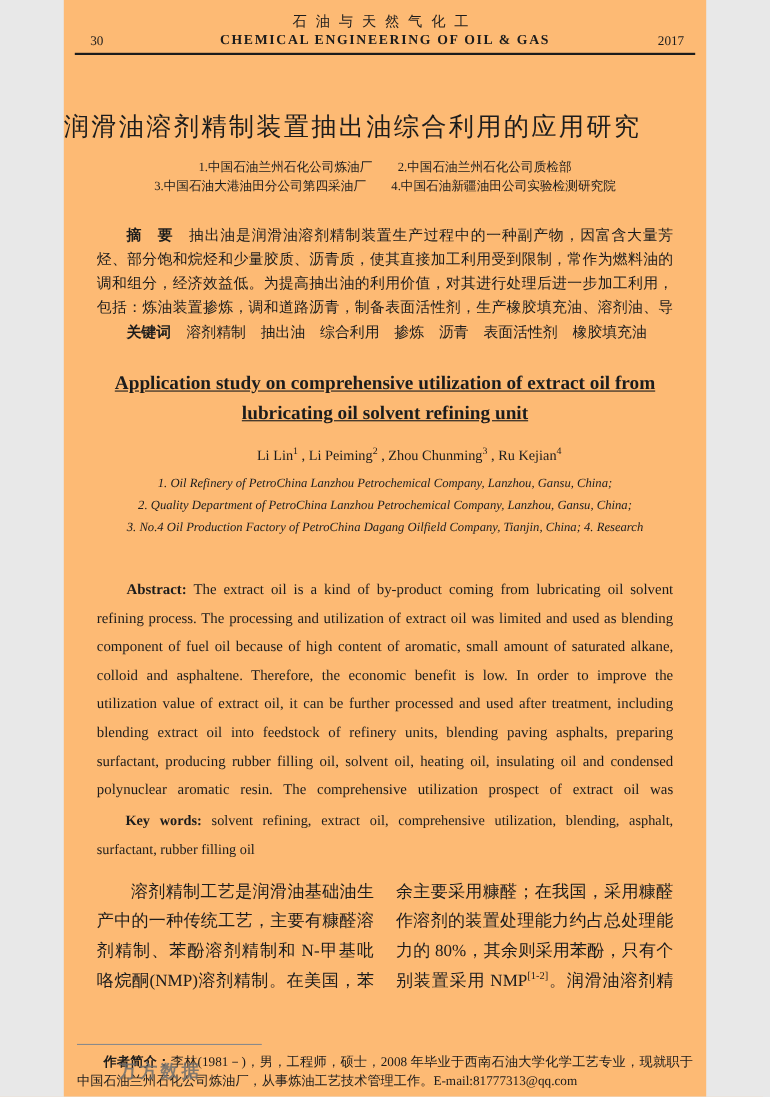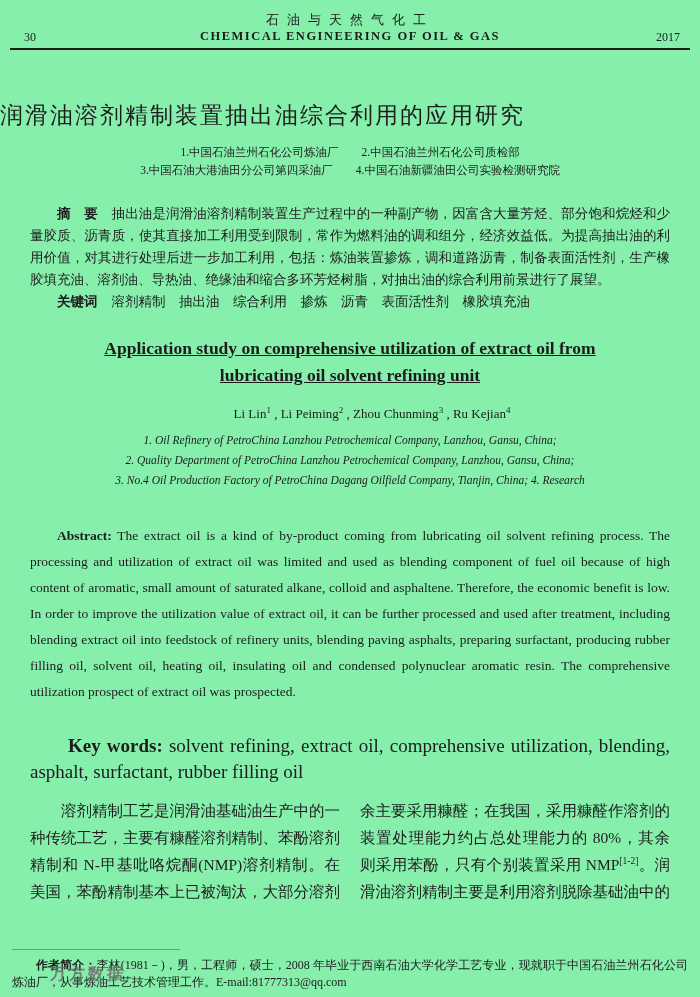--- a/index.html
+++ b/index.html
@@ -1,17 +1,17 @@
 <!DOCTYPE html>
 <html><head>
 <meta charset="utf-8">
 <style>
   html,body{margin:0;padding:0;background:#e8e8e8;}
   .page{
-    width:700px;height:997px;margin:0 auto;background:#86efac;position:relative;
+    width:584px;height:997px;margin:0 auto;background:#fdba74;position:relative;
     overflow:hidden;color:#1c1c1c;font-family:"Liberation Serif","DejaVu Serif",serif;
     box-sizing:border-box;
   }
   
   .header{position:relative;padding-top:12px;}
   .journal-zh{text-align:center;font-size:13px;line-height:16px;letter-spacing:8px;}
   .journal-en{text-align:center;font-size:12.5px;line-height:17px;font-weight:bold;letter-spacing:1.5px;}
   .page-num{position:absolute;left:24px;bottom:0;font-size:12px;font-weight:normal;}
   .year{position:absolute;right:20px;bottom:0;font-size:12px;}
   .header-rule{height:2px;background:#1c1c1c;margin:3px 10px 0 10px;}
@@ -35,21 +35,21 @@
   .clc-group{margin-right:22px;}
   
   .title-en{margin-top:22px;text-align:center;font-size:17.5px;line-height:27px;font-weight:bold;height:54px;overflow:hidden;text-decoration:underline;}
   .authors-en{margin-top:16px;text-align:center;font-size:13px;font-weight:normal;padding-left:44px;}
   .affils-en{margin-top:8px;text-align:center;font-style:italic;font-size:11.5px;line-height:20px;height:80px;overflow:hidden;}
   .abstract-en{
     margin:13px 30px 0 30px;font-size:13.5px;line-height:26px;text-align:justify;
     text-indent:2em;height:210px;overflow:hidden;
   }
   .en-label{font-weight:bold;font-style:normal;}
-  .kw-en{margin:0 30px;font-size:19px;line-height:26px;text-align:justify;text-indent:2em;height:52px;overflow:hidden;}
+  .kw-en{margin:0 30px;font-size:13px;line-height:26px;text-align:justify;text-indent:2em;height:52px;overflow:hidden;}
   
   .body-cols{margin:12px 30px 0 30px;display:flex;gap:20px;}
   .col{width:310px;font-size:15.5px;line-height:27px;text-align:justify;height:110px;overflow:hidden;}
   .col p{margin:0;}
   .col-left p{text-indent:2em;}
   .ref-sup{font-size:9.5px;vertical-align:super;line-height:0;}
   
   .footer{position:absolute;left:12px;right:12px;bottom:6px;}
   .footnote-rule{width:168px;height:1px;background:#8a8a8a;margin-bottom:7px;}
   .bio{font-size:12px;line-height:17px;text-align:justify;text-indent:2em;margin:0;}

